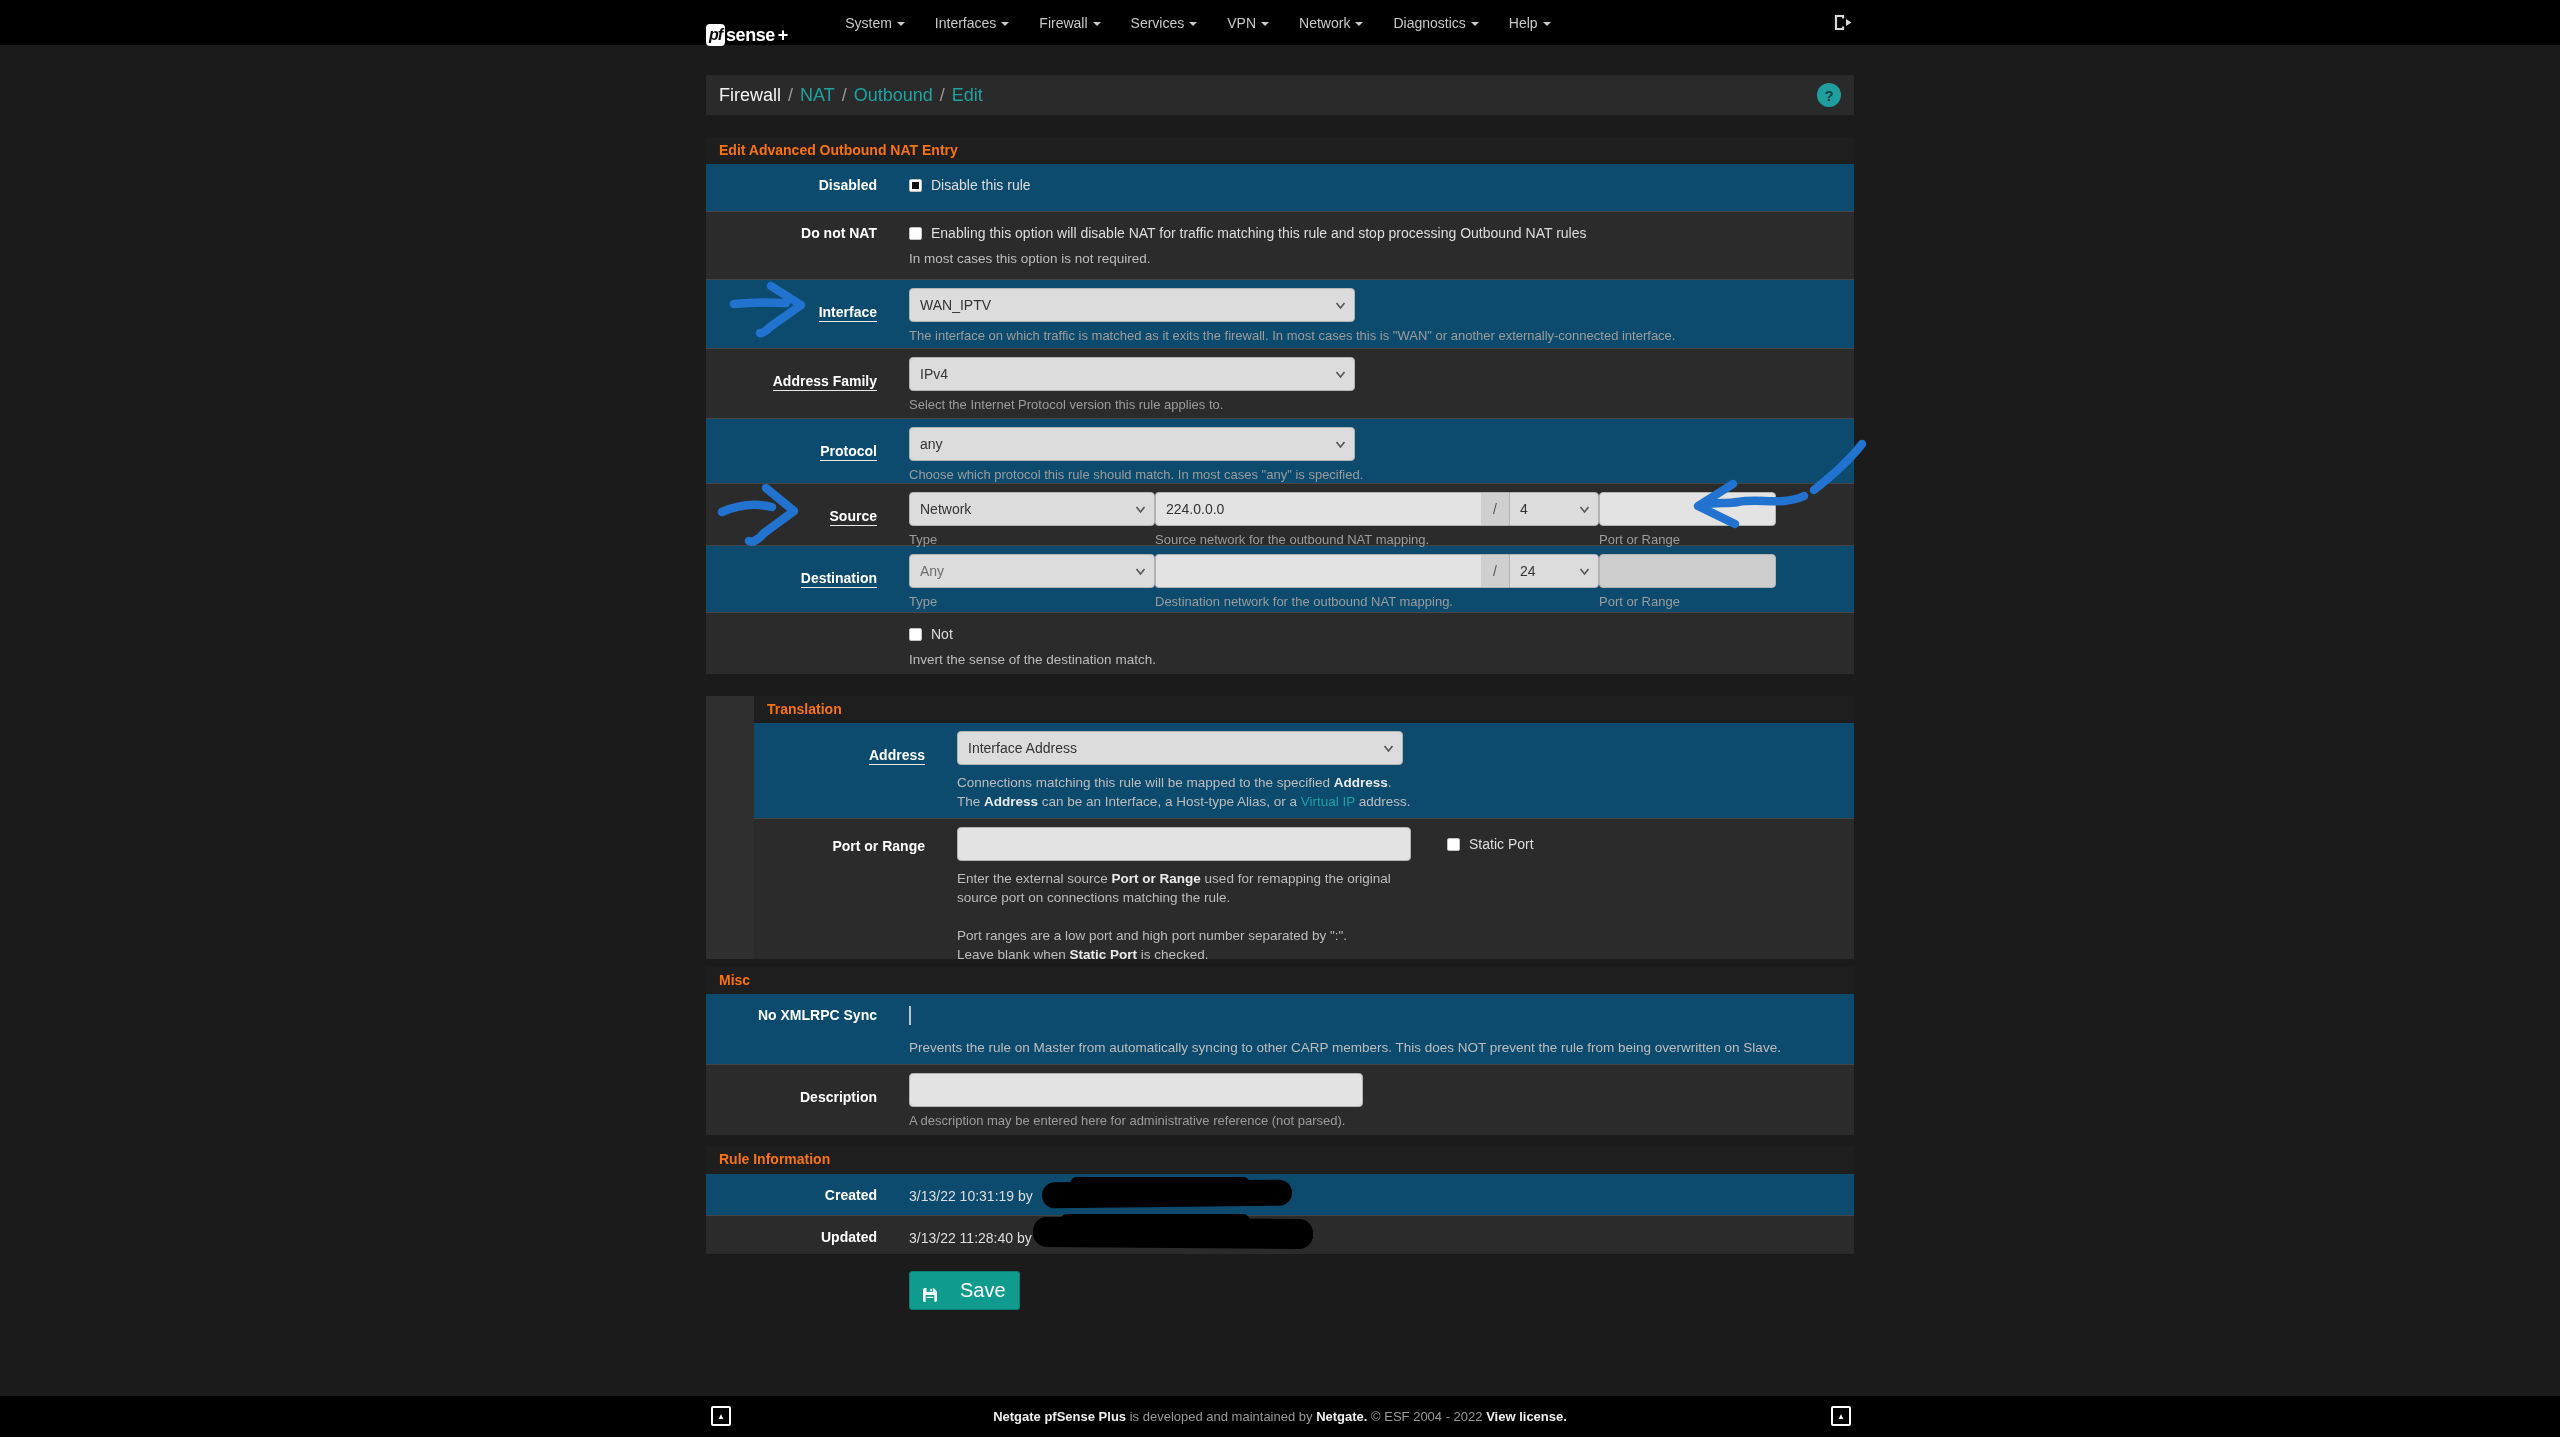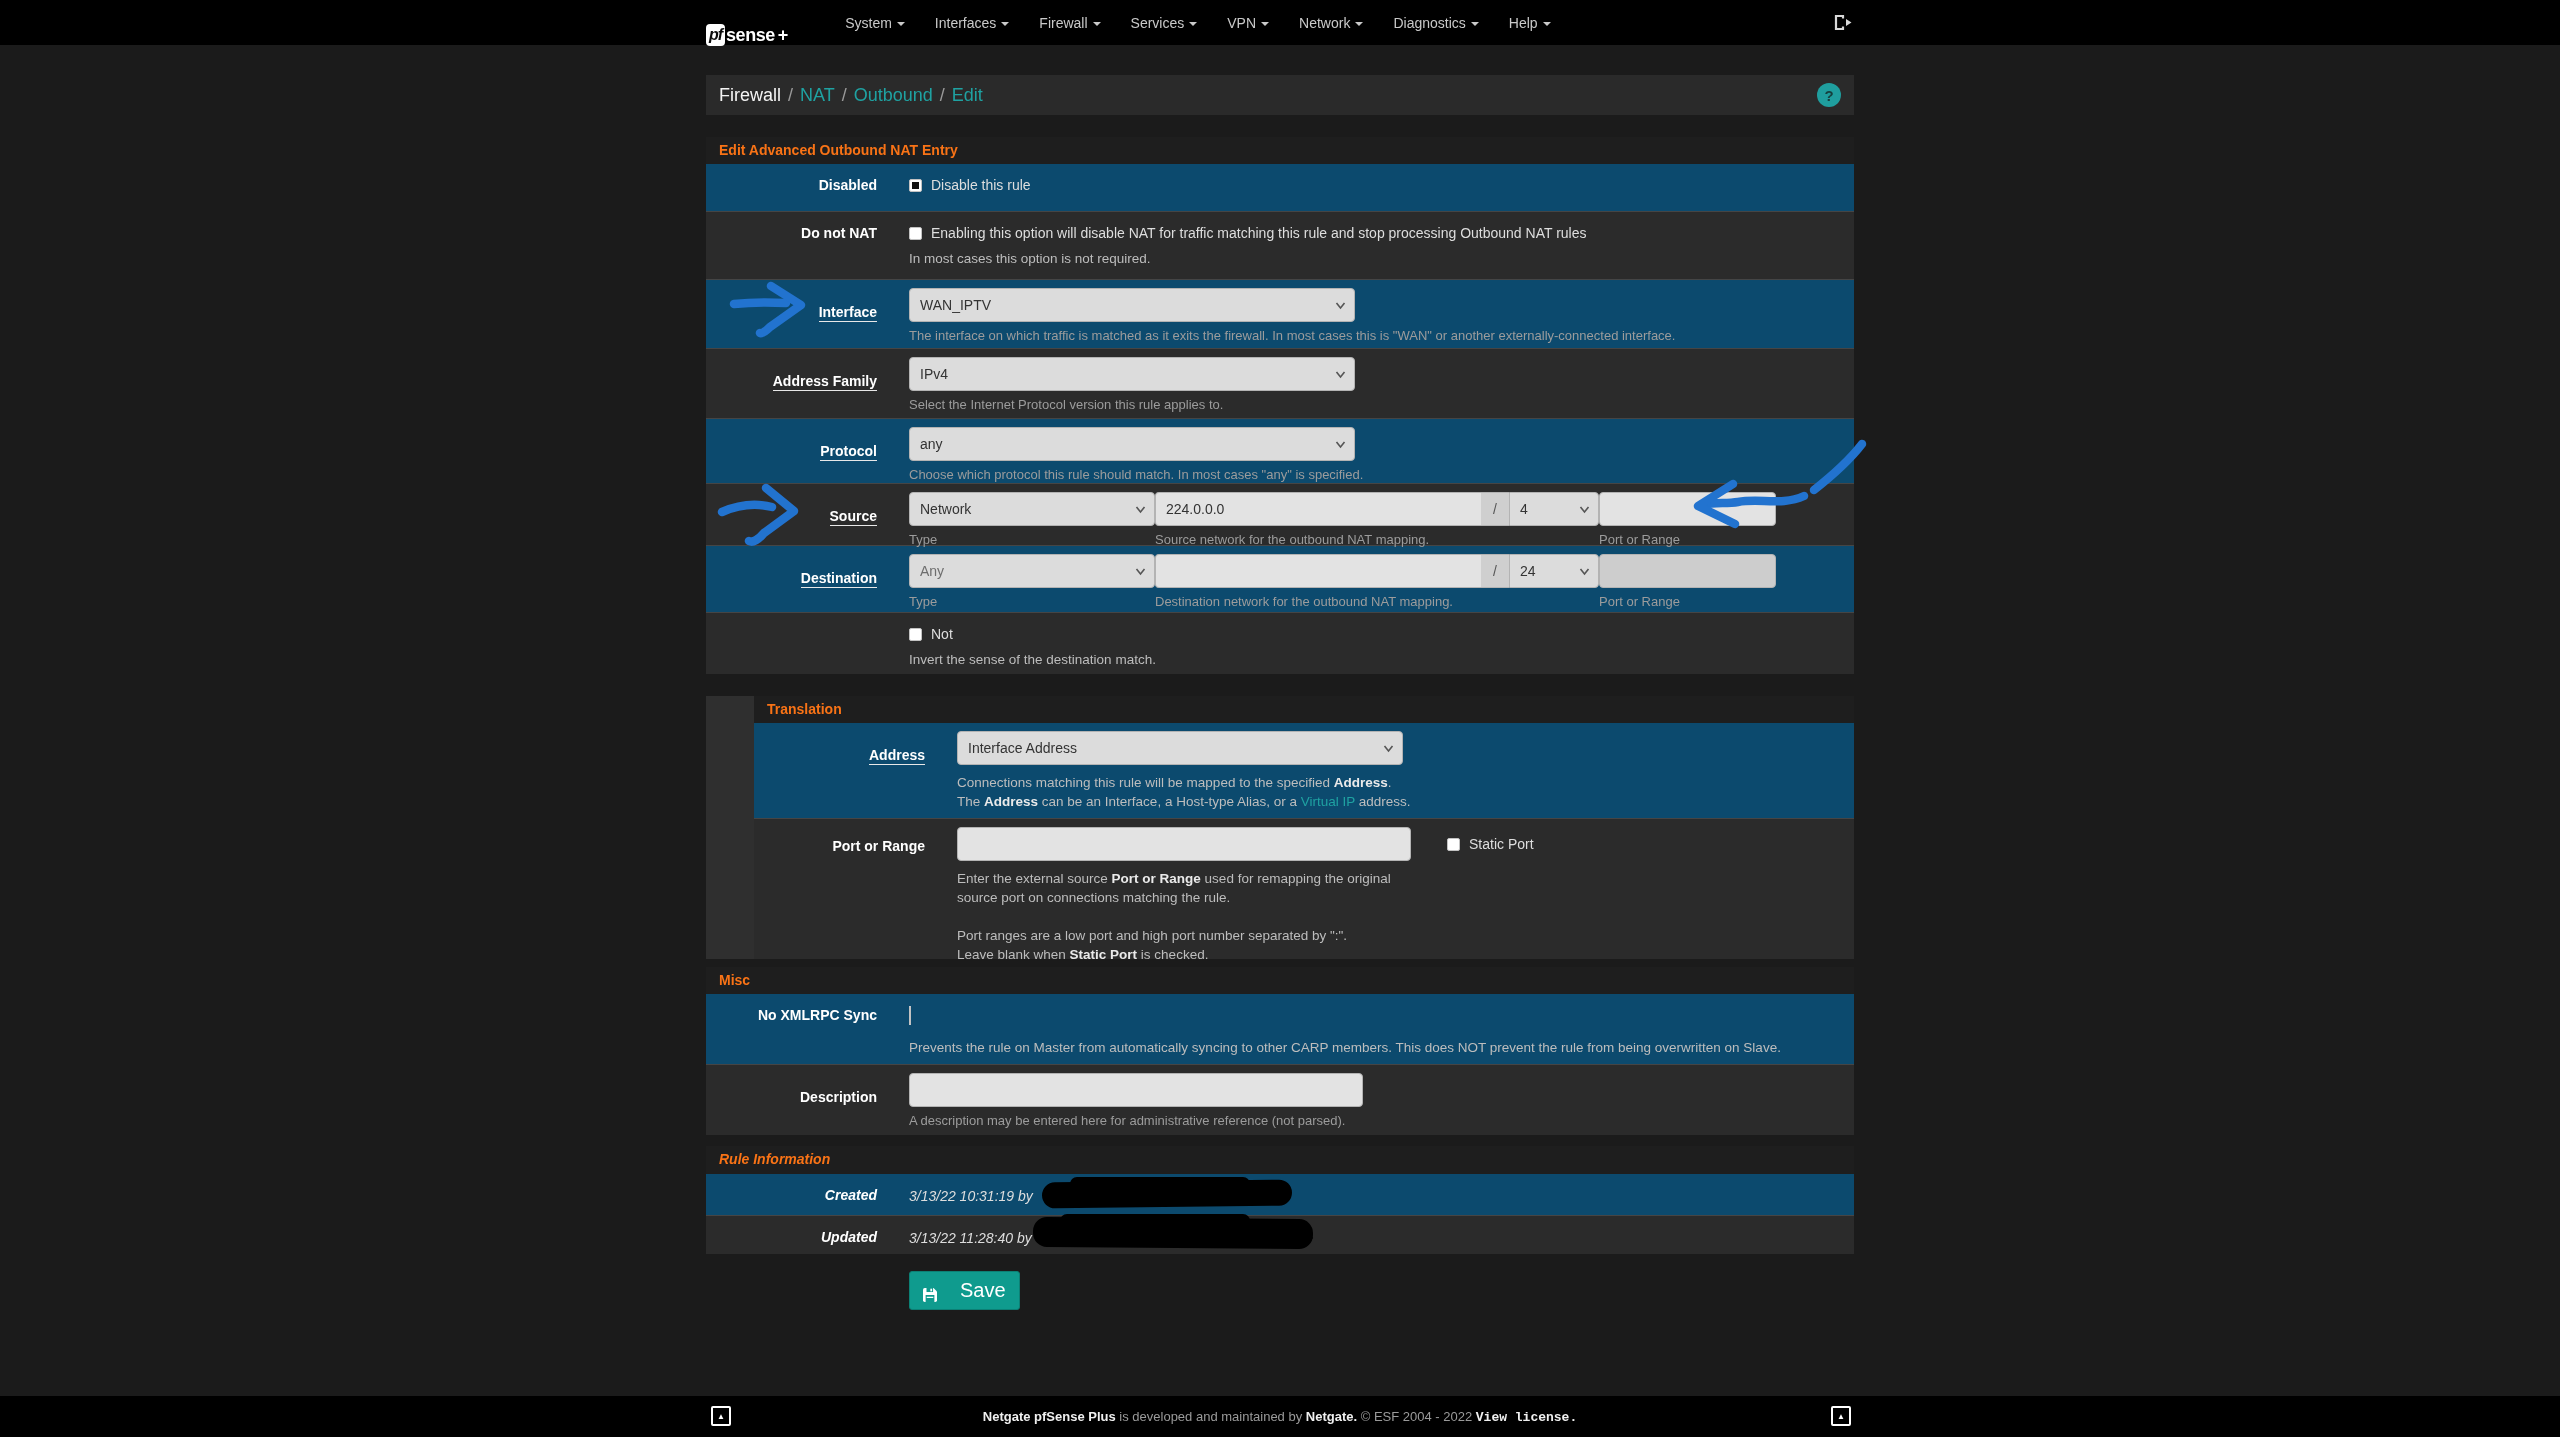--- a/index.html
+++ b/index.html
@@ -328,21 +328,21 @@
 
     <div class="form-row row-b" style="height:71px;">
       <div class="flabel mt16">Description</div>
       <div class="fcontent">
         <input class="textbox" style="width: 454px;" value="">
         <div class="caption">A description may be entered here for administrative reference (not parsed).</div>
       </div>
     </div>
   </div>
 
-  <div class="panel" style="margin-top:11px;font-style:italic;">
+  <div class="panel" style="margin-top:11px;">
     <div class="panel-heading" style="height:28px;">Rule Information</div>
     <div class="form-row row-a" style="height:41px;">
       <div class="flabel mt5">Created</div>
       <div class="fcontent mt5"><span class="ruleval">3/13/22 10:31:19 by</span></div>
     </div>
     <div class="form-row row-b" style="height:39px;">
       <div class="flabel mt5">Updated</div>
       <div class="fcontent mt5"><span class="ruleval">3/13/22 11:28:40 by</span></div>
     </div>
   </div>
@@ -358,21 +358,21 @@
       </svg>
       <span>Save</span>
     </button>
   </div>
 </div>
 
 <div class="footer">
   <div class="container footer-inner">
     <span class="totop left">▲</span>
     <div>
-      <b>Netgate pfSense Plus</b><span> is developed and maintained by </span><b>Netgate.</b><span> © ESF 2004 - 2022 </span><b class="tlinkish" style="cursor:pointer;font-family:Liberation Mono, monospace;">View license.</b>
+      <b>Netgate pfSense Plus</b><span> is developed and maintained by </span><b>Netgate.</b><span> © ESF 2004 - 2022 </span><b class="tlinkish" style="cursor:pointer;">View license.</b>
     </div>
     <span class="totop right">▲</span>
   </div>
 </div>
 
 <svg class="overlay" width="2560" height="1437" viewBox="0 0 2560 1437">
   <g stroke="#2273cf" stroke-width="8.5" fill="none" stroke-linecap="round" stroke-linejoin="round">
     <g>
       <path d="M734 304 C752 302 768 302 786 303"></path>
       <path d="M771 286 L801 305 L770 327 C766 331 762 334 760 333"></path>

